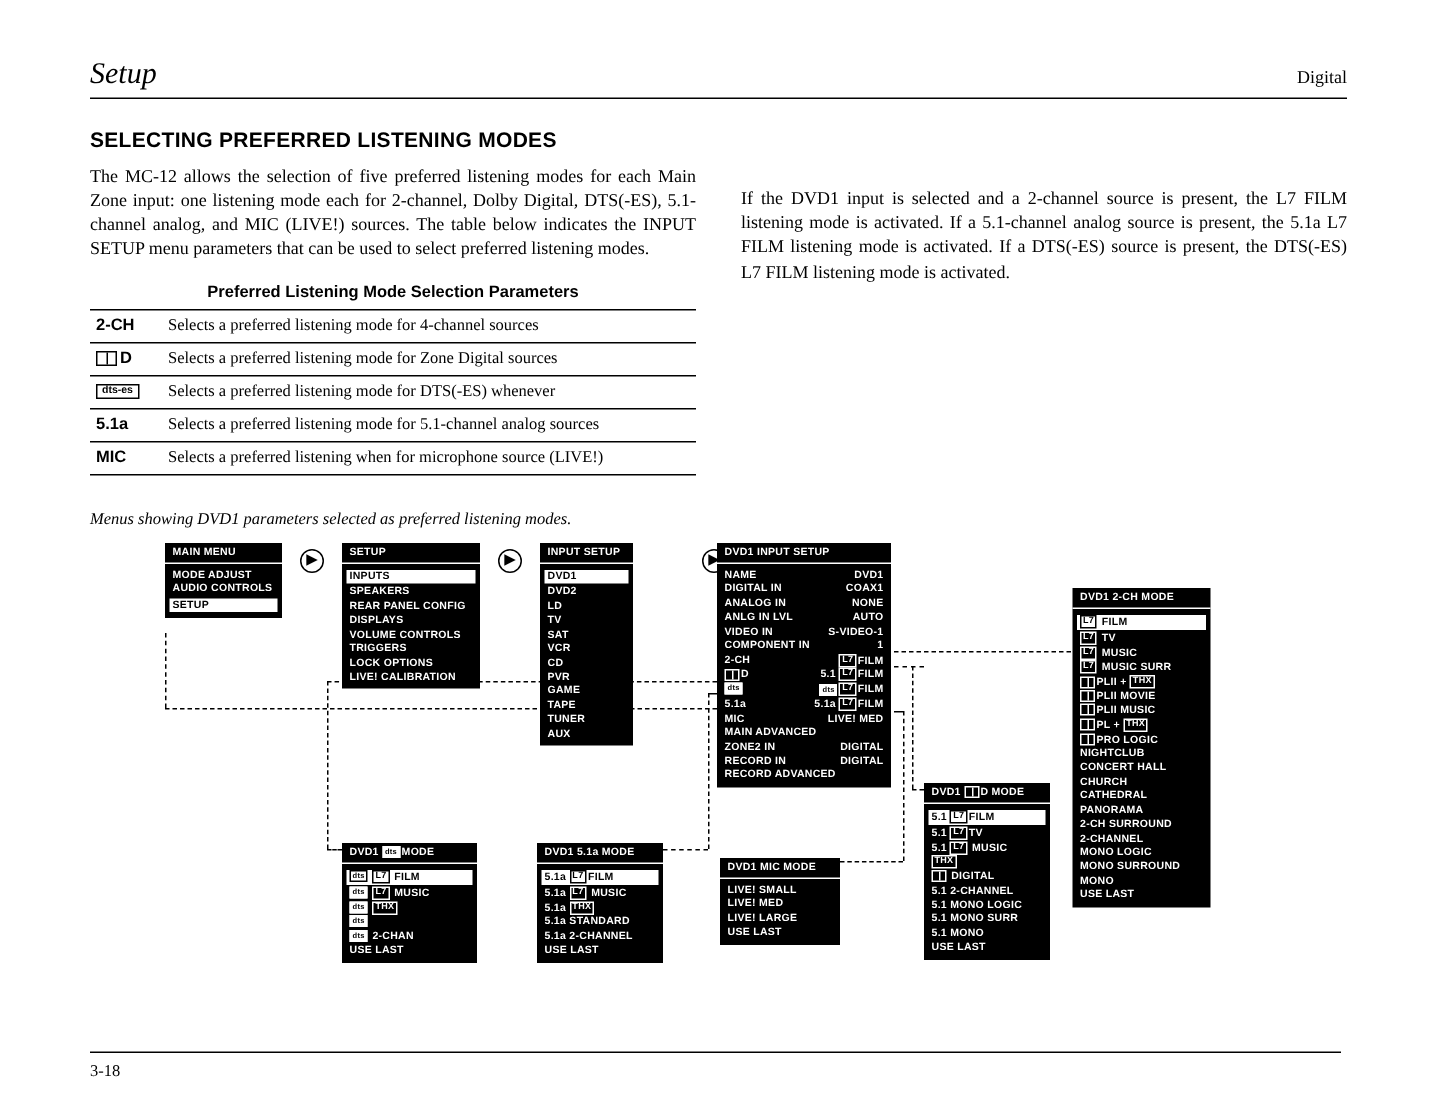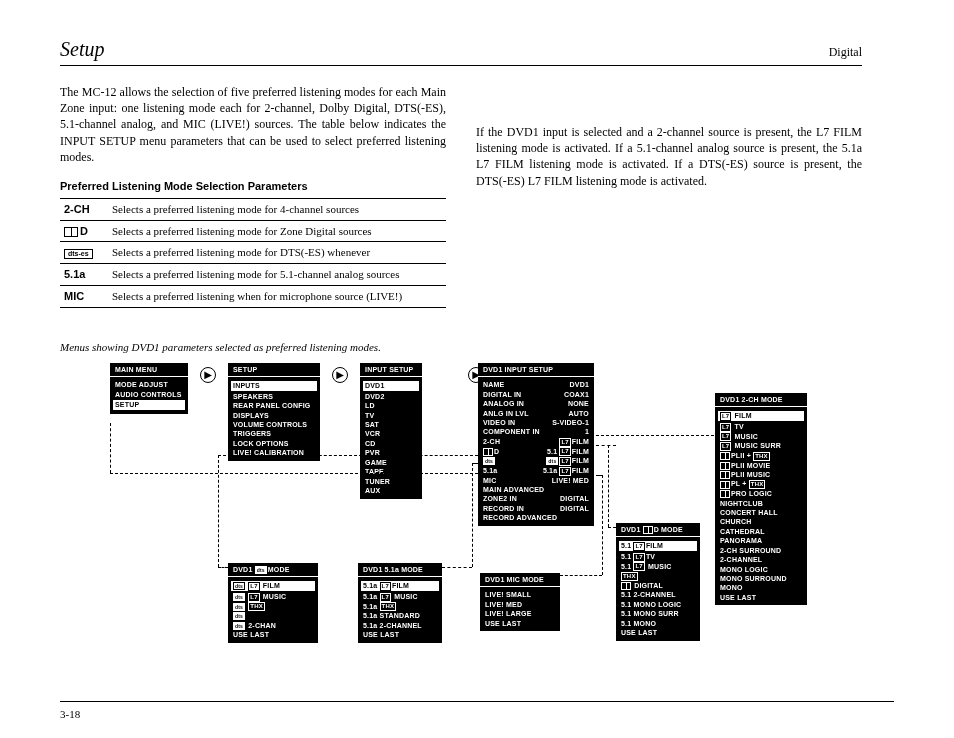--- a/index.html
+++ b/index.html
@@ -1,31 +1,31 @@
 <!DOCTYPE html>
 <html><head>
 <meta charset="utf-8">
 <style>
 html,body{margin:0;padding:0;background:#fff;color:#000;font-family:"Times New Roman",serif}
-.page{width:954px;height:738px;position:relative;box-sizing:border-box;padding:38px 92px 0 60px}
+.page{width:954px;height:738px;position:relative;box-sizing:border-box;padding:38px 56px 0 60px}
 .head-row{display:flex;justify-content:space-between;align-items:baseline;border-bottom:1px solid #000;padding-bottom:4px;margin-bottom:18px}
 .head-left{font-style:italic;font-size:20px}
 .head-right{font-size:12px}
 .cols{display:flex;gap:30px}
 .col{flex:1;font-size:12px;line-height:1.35;text-align:justify}
 .section-title{font-family:Arial,Helvetica,sans-serif;font-weight:bold;font-size:14px;letter-spacing:.2px;margin-bottom:6px}
-.subhead{font-family:Arial,Helvetica,sans-serif;font-weight:bold;font-size:11px;margin:14px 0 4px 0;text-align:left}
+.subhead{font-family:Arial,Helvetica,sans-serif;font-weight:bold;font-size:11px;margin:14px 0 4px 0;text-align:center}
 .param-tbl{width:100%;border-collapse:collapse;font-size:11px}
 .param-tbl td{border-top:1px solid #000;padding:3px 4px;vertical-align:middle;text-align:left}
 .param-tbl tr:last-child td{border-bottom:1px solid #000}
 .p-icon{width:40px;font-family:Arial,Helvetica,sans-serif;font-weight:bold;white-space:nowrap}
 .dolby-box{display:inline-block;border:1px solid #000;width:12px;height:8px;position:relative;vertical-align:middle;margin-right:2px}
 .dolby-box::after{content:"";position:absolute;left:50%;top:0;bottom:0;width:1px;background:#000}
 .dts-box{display:inline-block;border:1px solid #000;padding:0 3px;font-size:7px;font-family:Arial;vertical-align:middle;line-height:8px}
-.caption{font-style:italic;font-size:11px;margin-top:32px}
+.caption{font-style:italic;font-size:11px;margin-top:22px}
 .diagram{position:relative;width:834px;height:290px;margin-top:8px;font-family:Arial,Helvetica,sans-serif}
 .menu{position:absolute;background:#000;color:#fff;font-size:7px;line-height:1.35;font-weight:bold;letter-spacing:.2px}
 .menu .title{padding:2px 5px;border-bottom:1px solid #fff;white-space:nowrap}
 .menu .body{padding:3px 5px}
 .menu .item{white-space:nowrap;padding:0 0}
 .menu .sel{background:#fff;color:#000;padding:0 2px;margin:1px -2px}
 .menu .row2{display:flex;justify-content:space-between;gap:6px}
 .arrow-circ{position:absolute;width:14px;height:14px;border:1px solid #000;border-radius:50%;background:#fff;display:flex;align-items:center;justify-content:center;font-size:10px;line-height:1}
 .dash{position:absolute;border-top:1px dashed #000}
 .dashv{position:absolute;border-left:1px dashed #000}
@@ -41,20 +41,21 @@
 <body>
 
 <div class="page">
   <div class="head-row">
     <div class="head-left">Setup</div>
     <div class="head-right">Digital</div>
   </div>
 
   <div class="cols">
     <div class="col">
+      <div class="section-title">SELECTING PREFERRED LISTENING MODES</div>
       <div>The MC-12 allows the selection of five preferred listening modes for each Main Zone input: one listening mode each for 2-channel, Dolby Digital, DTS(-ES), 5.1-channel analog, and MIC (LIVE!) sources. The table below indicates the INPUT SETUP menu parameters that can be used to select preferred listening modes.</div>
       <div class="subhead">Preferred Listening Mode Selection Parameters</div>
       <table class="param-tbl">
         <tbody>
             <tr>
               <td class="p-icon">2-CH</td>
               <td>Selects a preferred listening mode for 4-channel sources</td>
             </tr>
         <tr>
               <td class="p-icon"><span class="dolby-box"></span>D</td>

